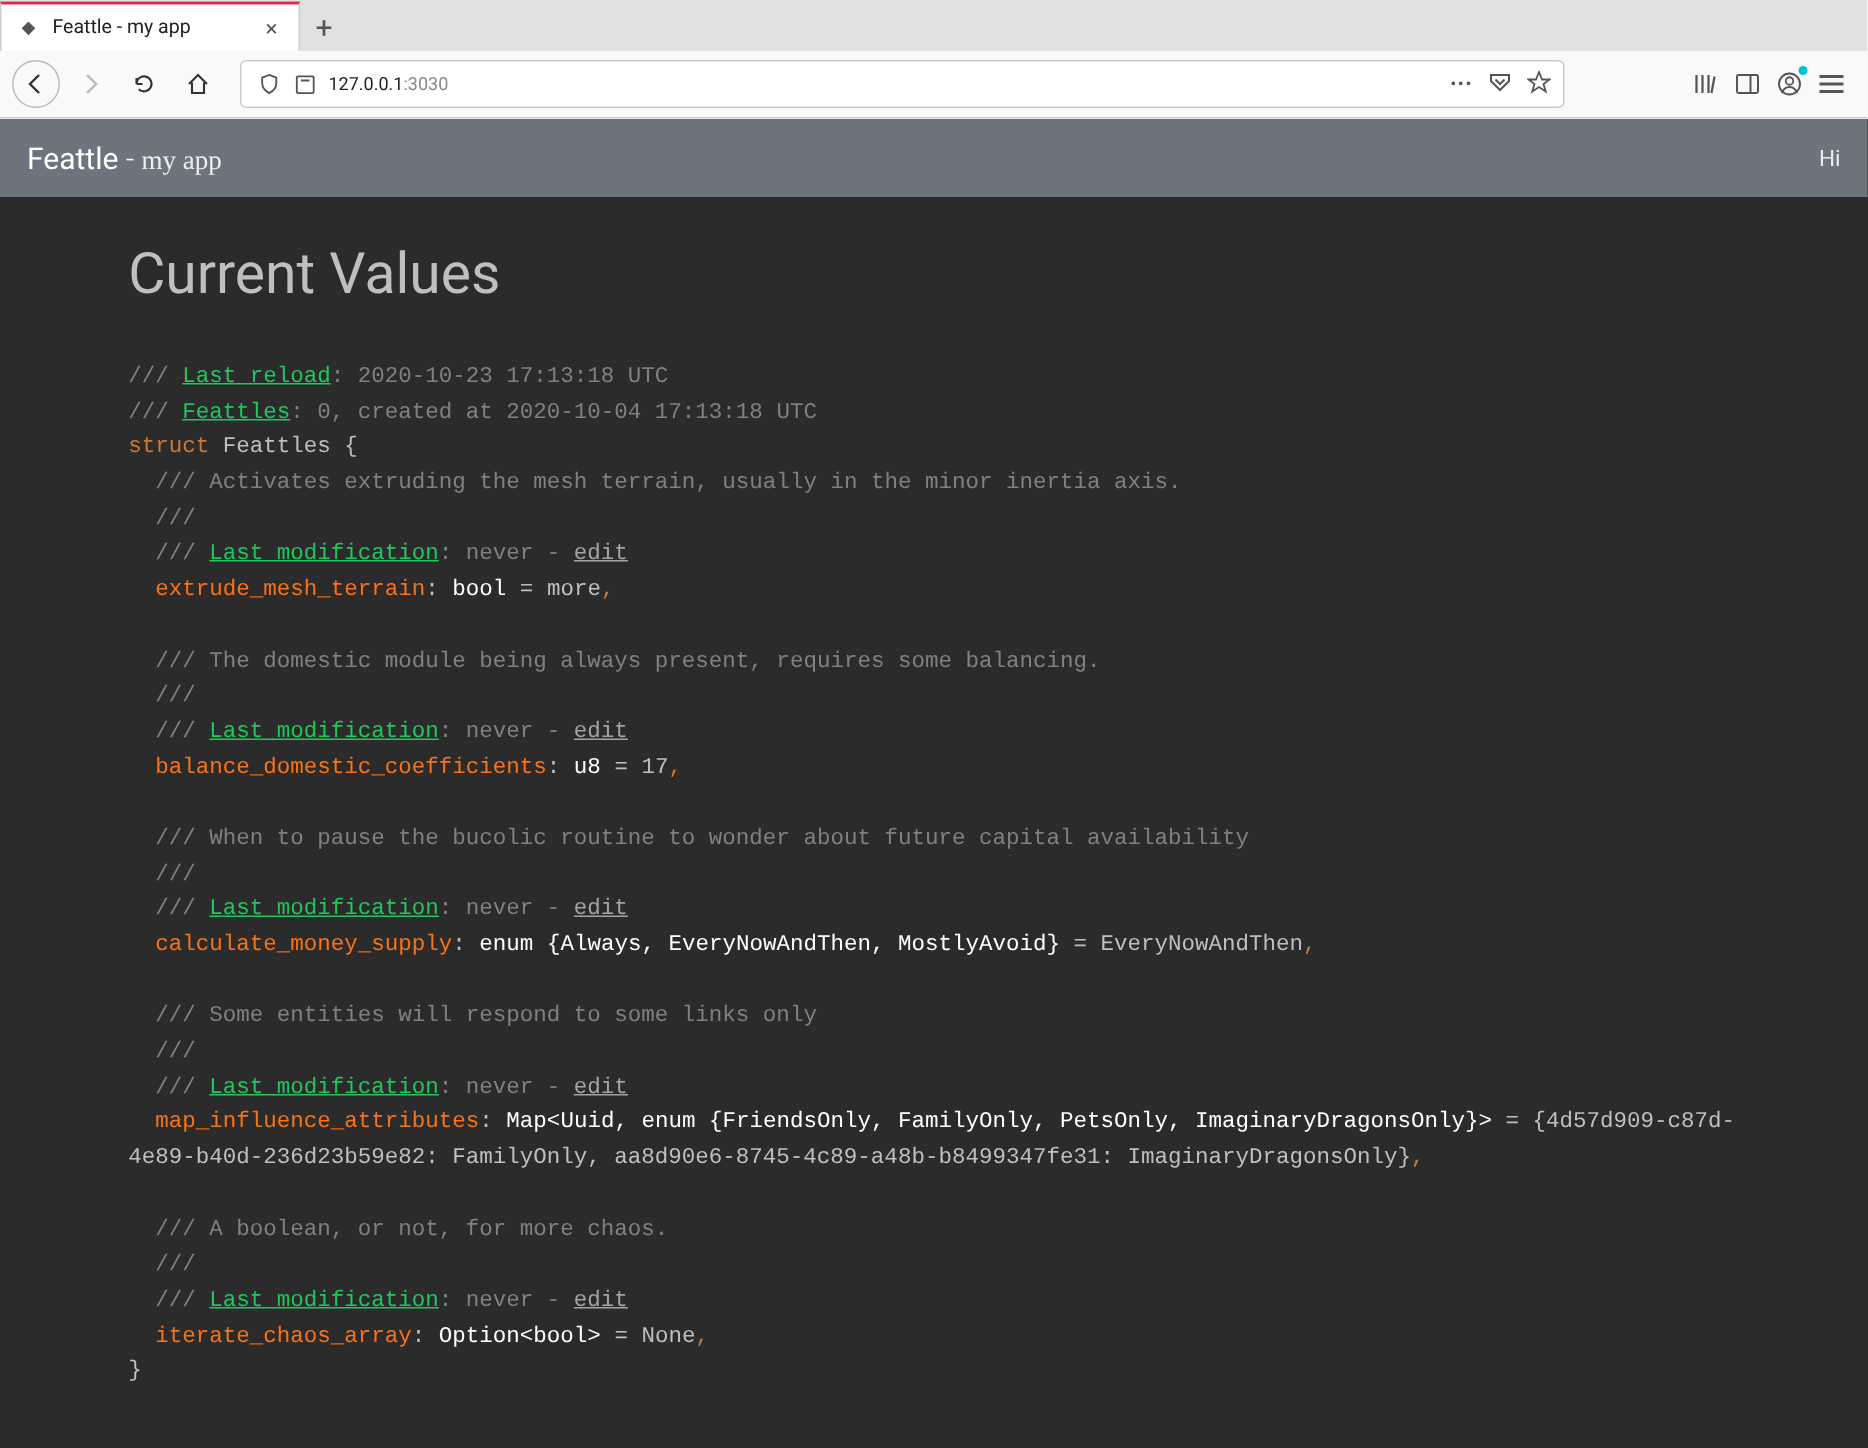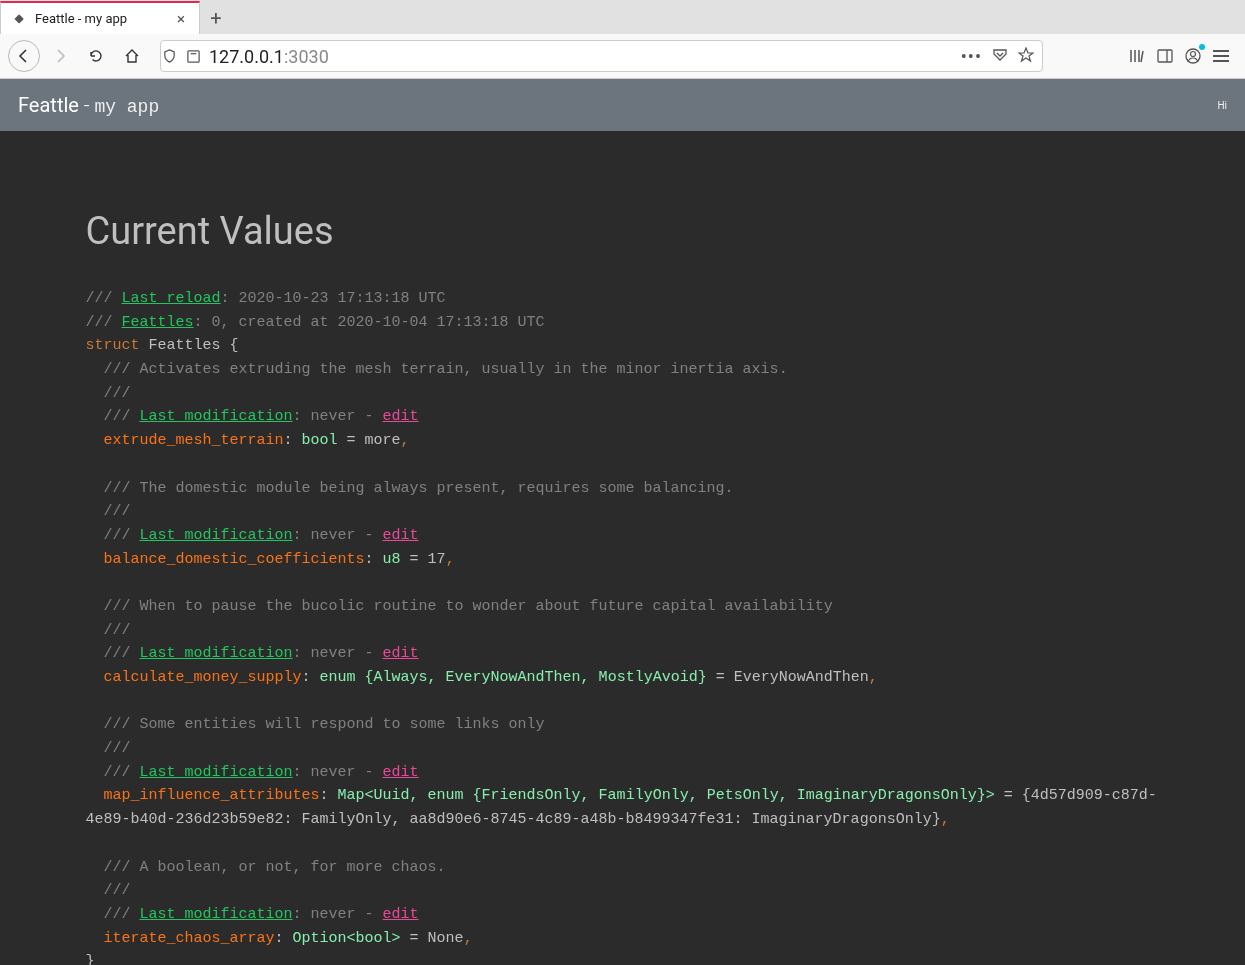--- a/index.html
+++ b/index.html
@@ -77,23 +77,23 @@
   .nav-btn svg { width: 16px; height: 16px; }
   .url-bar {
     flex: 1;
     display: flex;
     align-items: center;
     height: 32px;
     margin: 0 80px 0 8px;
     border: 1px solid #ccc;
     border-radius: 4px;
     background: #fff;
-    padding: 0 0;
+    padding: 0 10px;
     gap: 8px;
-    font-size: 18px;
+    font-size: 12px;
     position: relative;
     text-align: right;
   }
   .url-bar .site-icon { width: 16px; height: 16px; color: #555; display: flex; align-items: center; justify-content: center; }
   .url-bar .host { color: #222; }
   .url-bar .port { color: #888; }
   .url-bar .right-icons {
     position: absolute; right: 8px; display: flex; gap: 10px; align-items: center;
     color: #555;
   }
@@ -120,54 +120,53 @@
   .app-bar {
     background: #6c757d;
     padding: 14px 18px;
     display: flex;
     align-items: center;
     justify-content: space-between;
     color: #fff;
   }
   .app-bar .brand { font-size: 20px; }
   .app-bar .brand .sep { font-weight: 300; }
-  .app-bar .brand .sub { font-family: Liberation Mono, monospace; font-size: 18px; color: #eee; text-align: right; }
-  .app-bar .right { font-size: 10px; color: #eee; }
+  .app-bar .brand .sub { font-family: Liberation Serif, serif; font-size: 18px; color: #eee; text-align: right; }
+  .app-bar .right { font-size: 15px; color: #eee; }
 
   .container {
     max-width: 1110px;
     margin: 0 auto;
     padding: 30px 18px 60px;
   }
   h1.title {
     font-size: 38px;
     font-weight: 400;
     color: #bfbfbf;
     margin-bottom: 34px;
-    margin-top: 48px;
   }
 
   pre.code {
     font-family: "SFMono-Regular", Consolas, "Liberation Mono", Menlo, monospace;
     font-size: 15px;
     line-height: 1.58;
     color: #bfbfbf;
     white-space: pre-wrap;
     word-break: break-word;
   }
   .c-doc { color: #808080; }
   .c-u   { color: #22c55e; text-decoration: underline; }
   .c-kw  { color: #cc7832; }
   .c-name{ color: #bfbfbf; }
   .c-id  { color: #f97316; } 
-  .c-ty  { color: #86efac; } 
+  .c-ty  { color: #ffffff; } 
   .c-lit { color: #bfbfbf; }
   .c-p   { color: #bfbfbf; }
   .c-co  { color: #cc7832; } 
-  .c-link{ color: #ec4899; text-decoration: underline; cursor: pointer; font-family: Liberation Mono, monospace; }
+  .c-link{ color: #a3a3a3; text-decoration: underline; cursor: pointer; font-family: Liberation Mono, monospace; }
 </style>
 </head>
 <body>
 
 <div class="browser-chrome">
   <div class="tab-strip">
     <div class="tab">
       <span class="favicon">◆</span>
       <span class="tab-title">Feattle - my app</span>
       <span class="tab-close">×</span>

